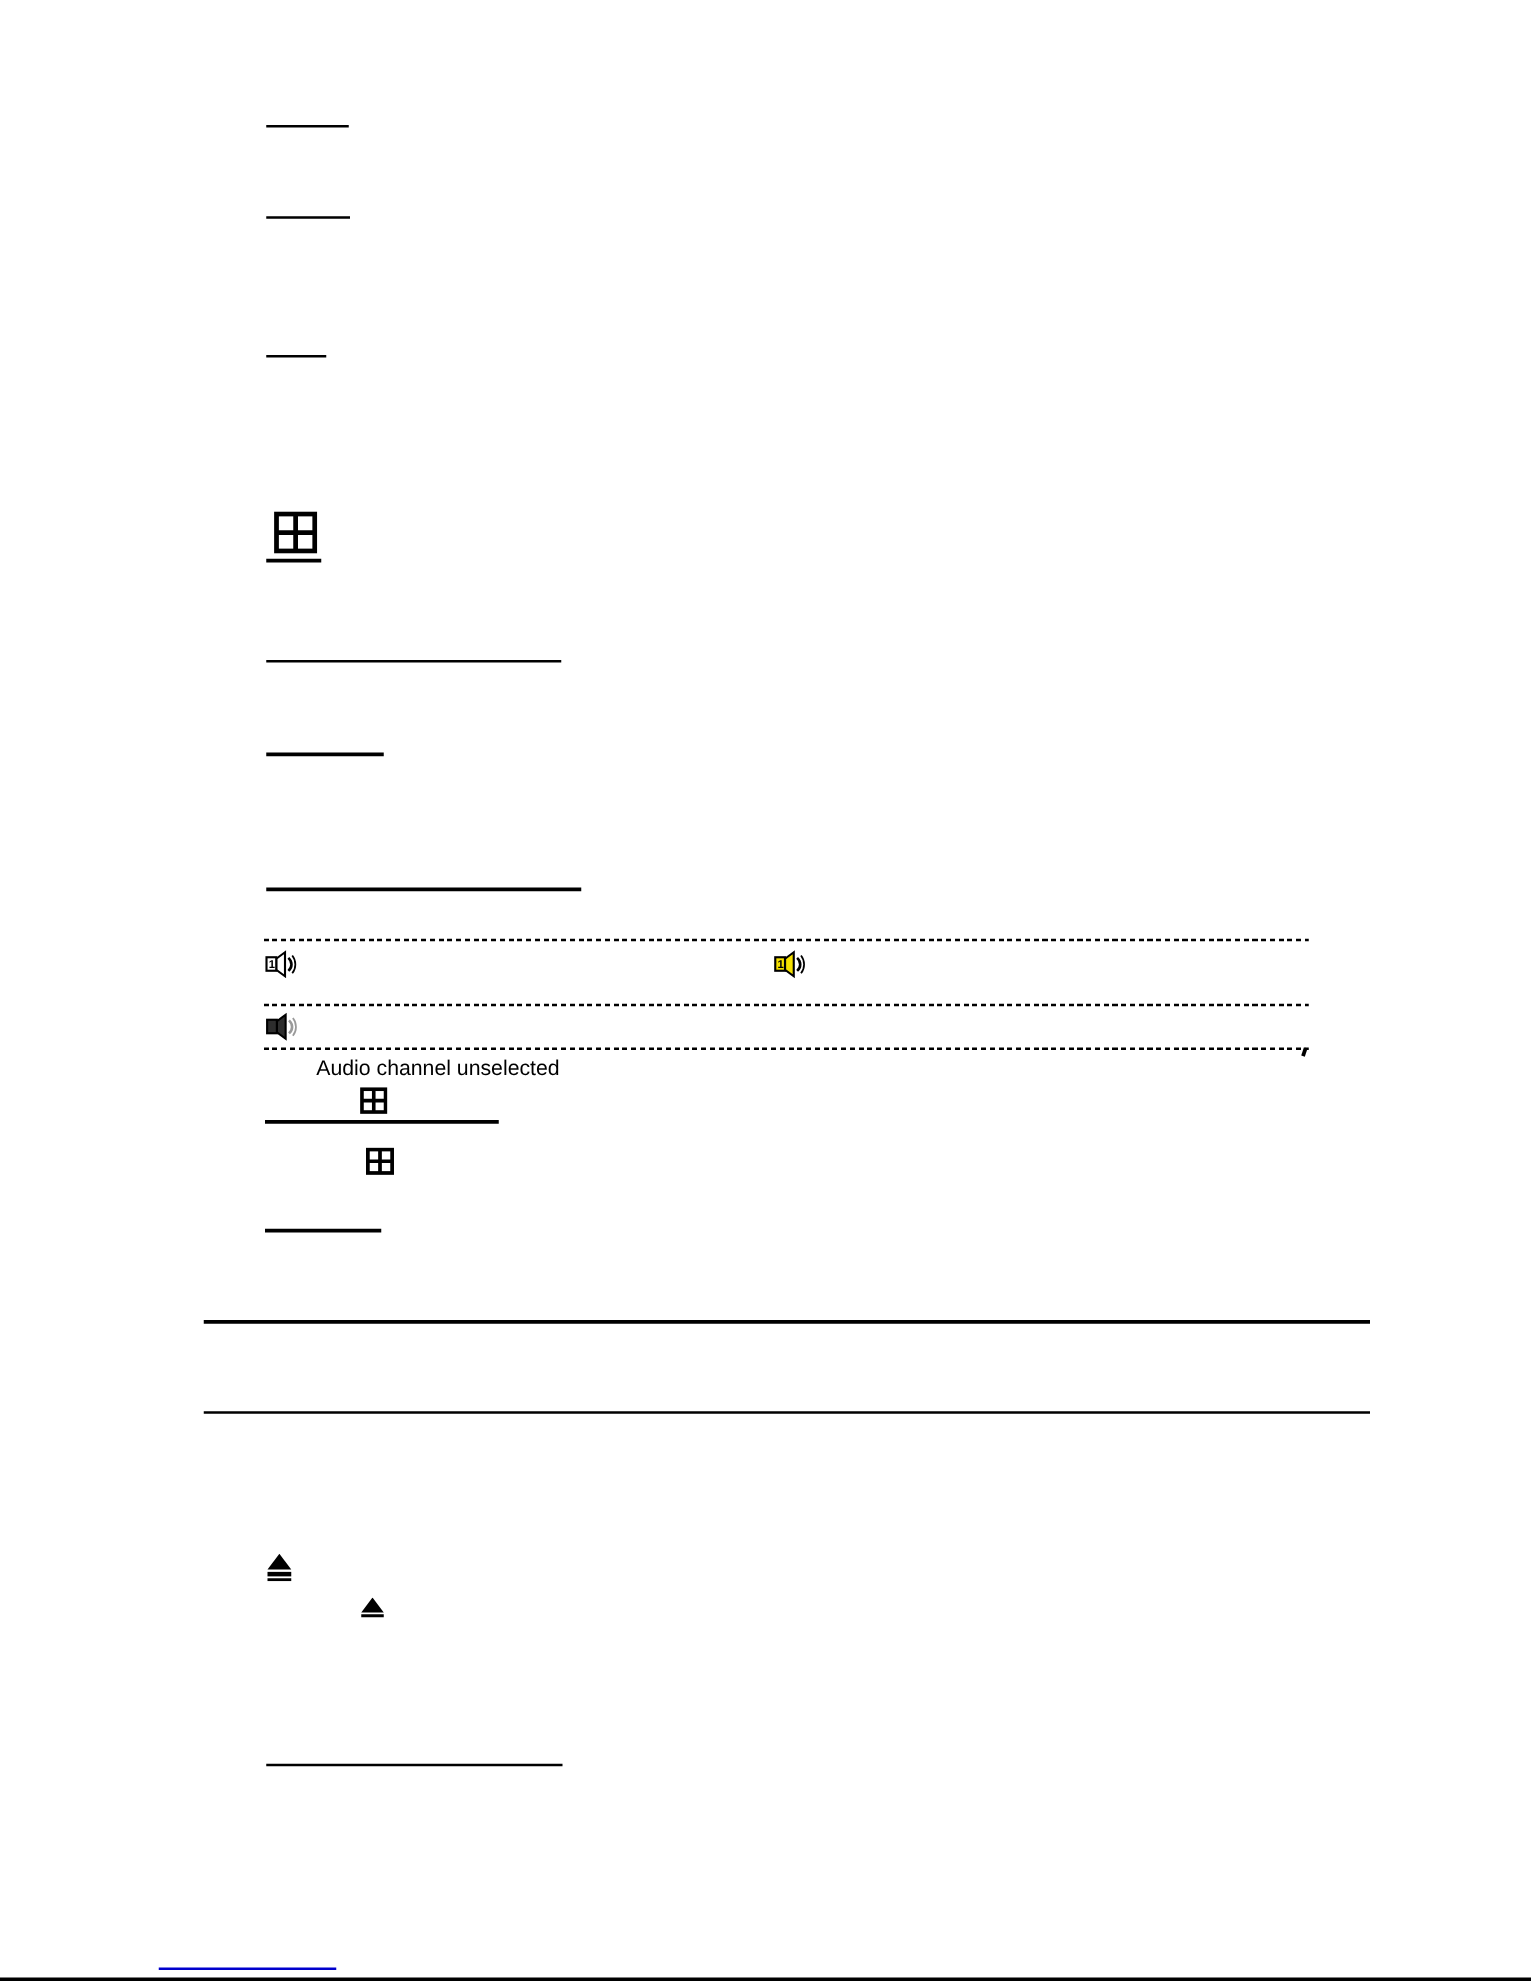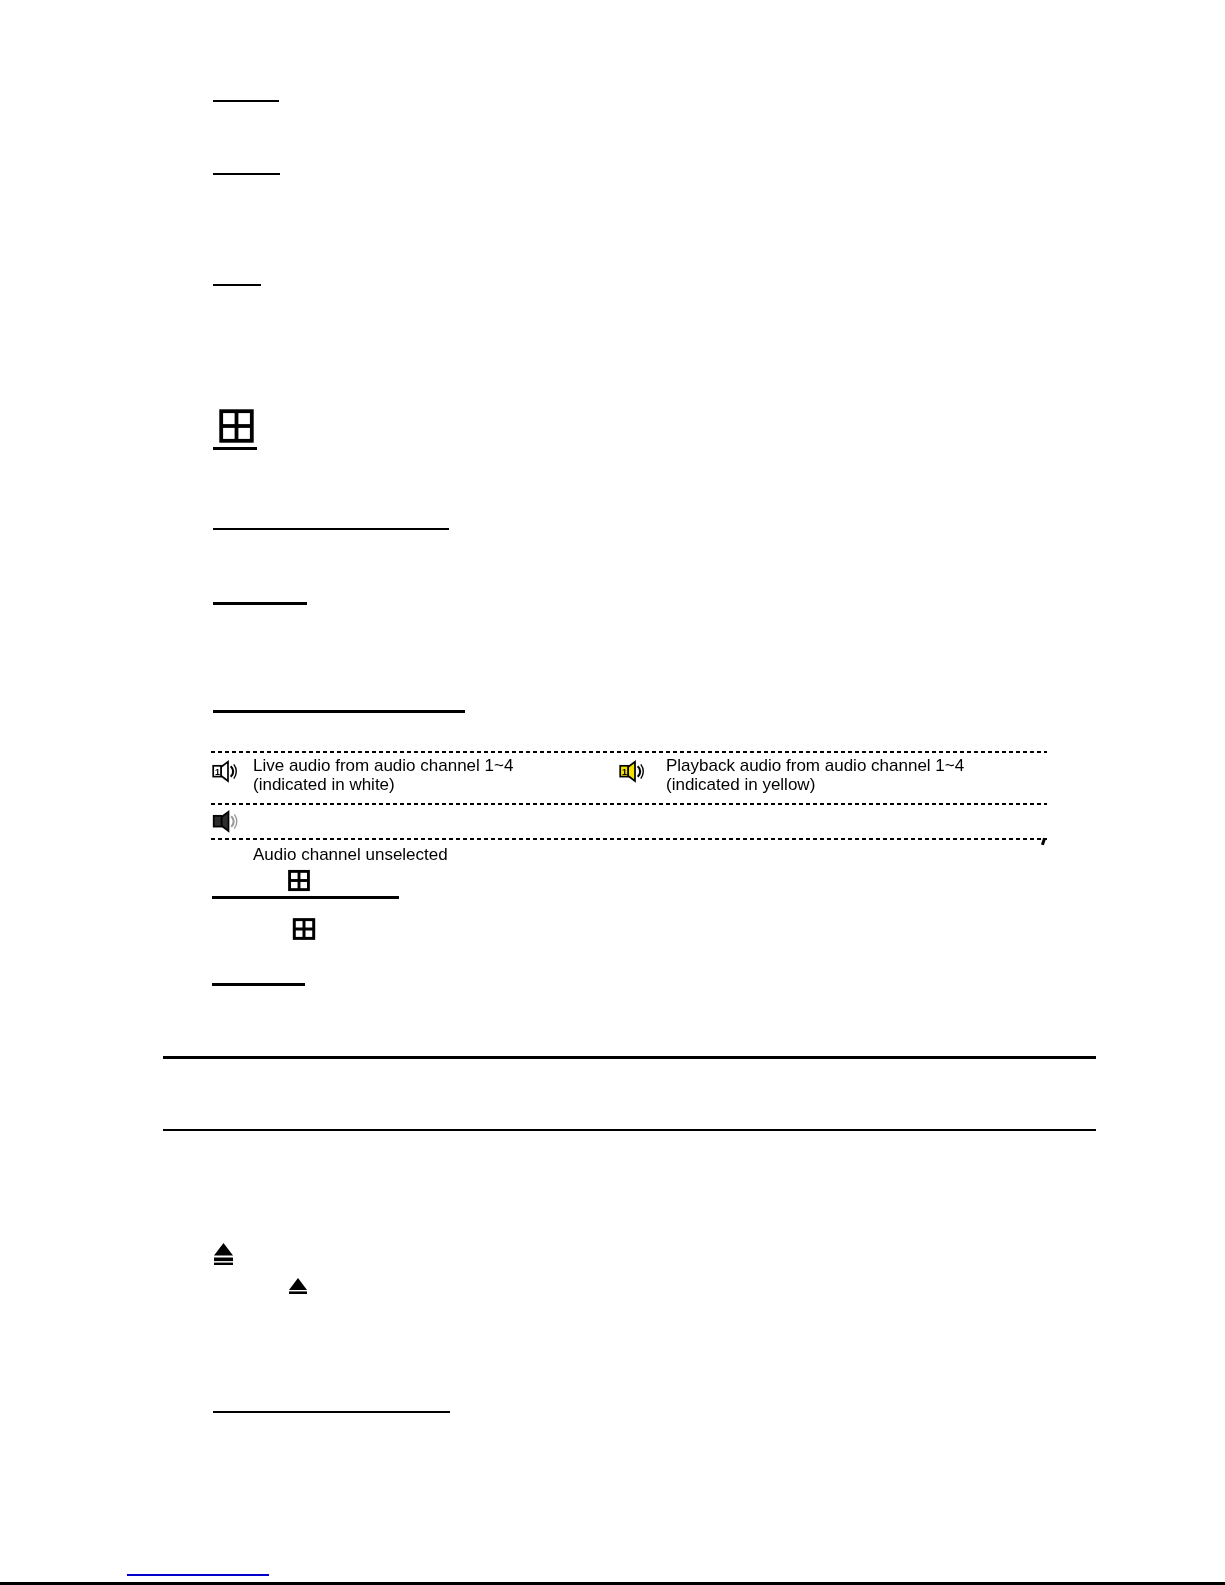--- a/index.html
+++ b/index.html
@@ -46,37 +46,29 @@
 
     <div class="abs" style="left:1px;top:9px;">
       <svg width="26" height="23" viewBox="0 0 26 23">
         <polygon points="9,7 16,1.8 16,21 9,15.8" fill="#ffffff" stroke="#000" stroke-width="1.7"></polygon>
         <rect x="1.2" y="5.8" width="7.8" height="10.8" fill="#ffffff" stroke="#000" stroke-width="1.7"></rect>
         <text x="3" y="14.6" font-size="9" font-weight="bold" fill="#000">1</text>
         <path d="M18.7,6.3 C22,9.3 22,13.7 18.7,16.7" fill="none" stroke="#000" stroke-width="2.1"></path>
         <path d="M21.8,4.4 C25.1,8.6 25.1,14.4 21.8,18.6" fill="none" stroke="#000" stroke-width="1.4"></path>
       </svg>
     </div>
-    <div class="cell-text" style="left:42px;top:5px;">
-      <div>Live audio from audio channel 1~4</div>
-      <div>(indicated in white)</div>
-    </div>
 
     <div class="abs" style="left:408px;top:9px;">
       <svg width="26" height="23" viewBox="0 0 26 23">
         <polygon points="9,7 16,1.8 16,21 9,15.8" fill="#f5e000" stroke="#000" stroke-width="1.7"></polygon>
         <rect x="1.2" y="5.8" width="7.8" height="10.8" fill="#f5e000" stroke="#000" stroke-width="1.7"></rect>
         <text x="3" y="14.6" font-size="9" font-weight="bold" fill="#000">1</text>
         <path d="M18.7,6.3 C22,9.3 22,13.7 18.7,16.7" fill="none" stroke="#000" stroke-width="2.1"></path>
         <path d="M21.8,4.4 C25.1,8.6 25.1,14.4 21.8,18.6" fill="none" stroke="#000" stroke-width="1.4"></path>
       </svg>
-    </div>
-    <div class="cell-text" style="left:455px;top:5px;">
-      <div>Playback audio from audio channel 1~4</div>
-      <div>(indicated in yellow)</div>
     </div>
 
     <div class="abs" style="left:1px;top:59px;">
       <svg width="27" height="23" viewBox="0 0 26 23">
         <polygon points="9,7 16,1.8 16,21 9,15.8" fill="#2d2d2d" stroke="#000" stroke-width="1.7"></polygon>
         <rect x="1.2" y="5.8" width="7.8" height="10.8" fill="#2d2d2d" stroke="#000" stroke-width="1.7"></rect>
         <path d="M18.7,6.3 C22,9.3 22,13.7 18.7,16.7" fill="none" stroke="#9a9a9a" stroke-width="2.1"></path>
         <path d="M21.8,4.4 C25.1,8.6 25.1,14.4 21.8,18.6" fill="none" stroke="#9a9a9a" stroke-width="1.4"></path>
       </svg>
     </div>

